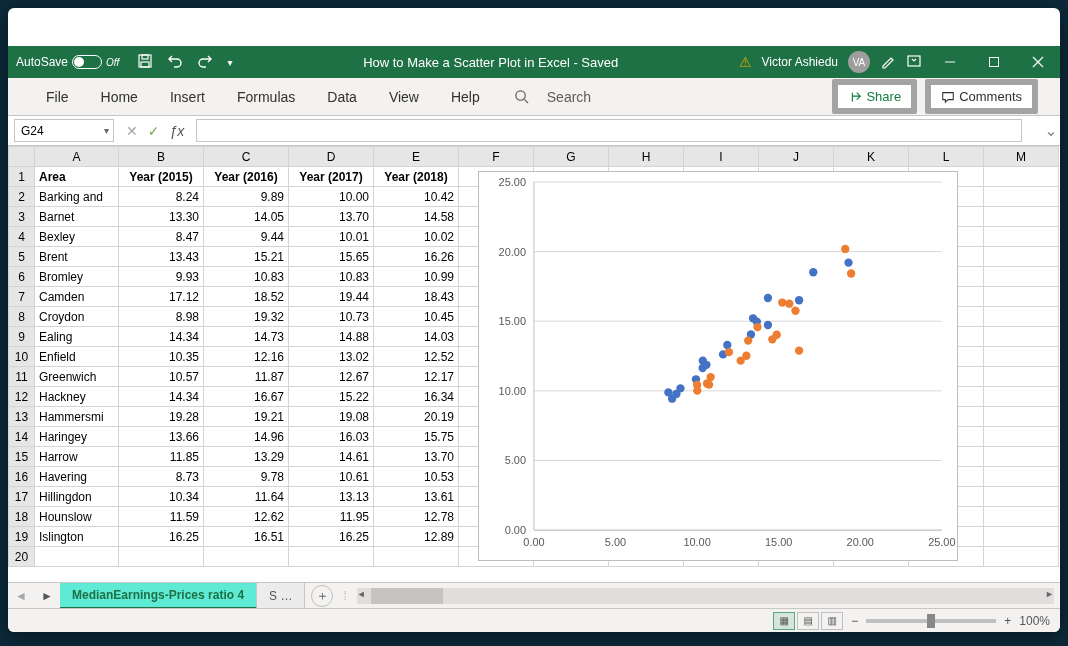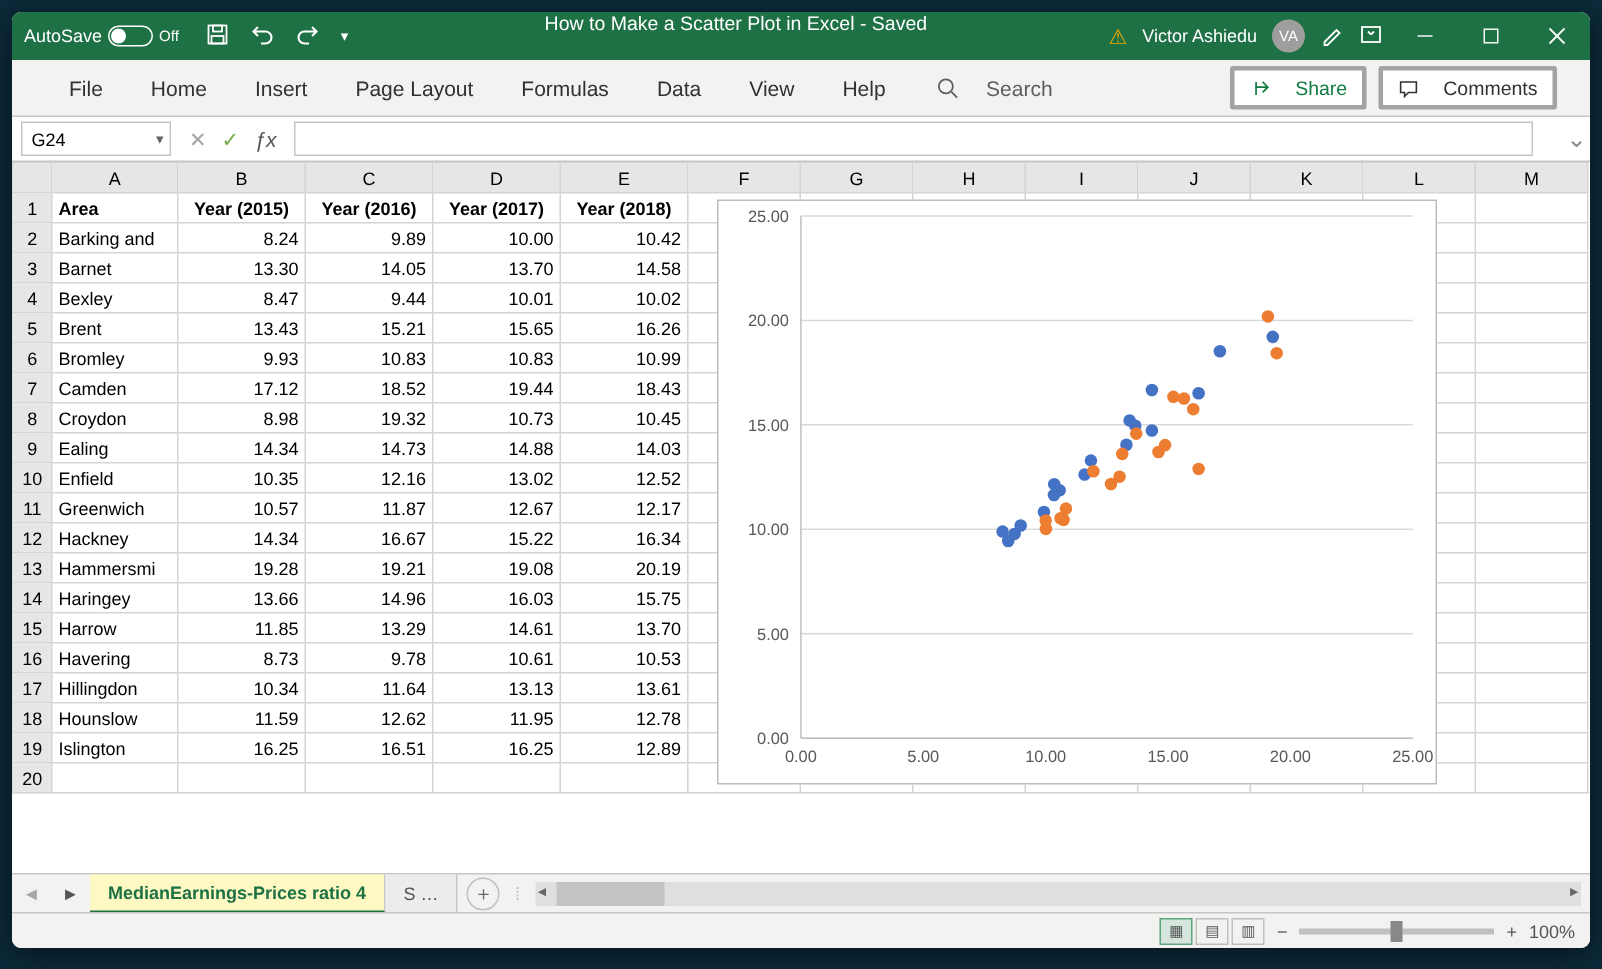--- a/index.html
+++ b/index.html
@@ -9,37 +9,37 @@
     --border:#c8c6c4;
     --grid:#d4d4d4;
     --select:#217346;
     --blue:#4472c4;
     --orange:#ed7d31;
   }
   *{box-sizing:border-box;font-family:'Segoe UI',Arial,sans-serif;}
   body{margin:0;background:#0c2a3a;padding:8px 8px 14px 8px;}
   .window{width:1052px;height:624px;margin:0 auto;background:#fff;border-radius:6px;overflow:hidden;display:flex;flex-direction:column;box-shadow:0 4px 20px rgba(0,0,0,.5);}
   
-  .titlebar{background:var(--excel-green);height:32px;display:flex;color:#fff;font-size:12px;}
+  .titlebar{background:var(--excel-green);height:32px;display:flex;align-items:center;color:#fff;font-size:12px;margin-top:38px;}
   .titlebar .autosave{display:flex;align-items:center;gap:4px;padding:0 8px;}
   .toggle{width:30px;height:14px;border:1px solid #fff;border-radius:8px;position:relative;display:inline-block;}
   .toggle::after{content:"";width:10px;height:10px;background:#fff;border-radius:50%;position:absolute;left:1px;top:1px;}
   .qat{display:flex;gap:14px;padding:0 10px;align-items:center;}
   .qat svg{width:16px;height:16px;}
   .title-center{flex:1;text-align:center;font-size:13px;}
   .title-right{display:flex;align-items:center;gap:10px;padding-right:6px;}
   .avatar{width:22px;height:22px;border-radius:50%;background:#9e9e9e;display:flex;align-items:center;justify-content:center;font-size:10px;color:#fff;}
   .winbtn{width:44px;height:32px;display:flex;align-items:center;justify-content:center;opacity:.95;}
   .winbtn svg{width:12px;height:12px;}
   
   .ribbon{background:var(--ribbon-bg);border-bottom:1px solid var(--border);height:38px;display:flex;align-items:center;padding:0 22px;}
   .tab{padding:0 16px;height:38px;display:flex;align-items:center;font-size:14px;color:#323130;cursor:pointer;}
   .spacer{flex:1;}
   .search-box{display:flex;align-items:center;gap:18px;font-size:14px;color:#605e5c;}
-  .share-btn,.comments-btn{border:3px solid #a3a3a3;border-radius:2px;padding:4px 10px;font-size:13px;display:flex;align-items:center;gap:16px;color:#107c41;background:#fff;margin-left:8px;}
+  .share-btn,.comments-btn{border:6px solid #a3a3a3;border-radius:2px;padding:4px 10px;font-size:13px;display:flex;align-items:center;gap:4px;color:#107c41;background:#fff;margin-left:8px;}
   .comments-btn{color:#323130;}
   
   .fnrow{height:30px;border-bottom:1px solid var(--border);display:flex;align-items:stretch;background:#fff;}
   .namebox{width:100px;border:1px solid var(--border);margin:3px 0 3px 6px;display:flex;align-items:center;padding:0 6px;font-size:12px;position:relative;}
   .namebox::after{content:"▾";position:absolute;right:4px;color:#666;font-size:10px;}
   .fn-icons{display:flex;align-items:center;gap:10px;padding:0 12px;color:#a6a6a6;font-size:14px;}
   .fn-icons .fx{font-style:italic;color:#555;}
   .formula-input{flex:1;border:1px solid var(--border);margin:3px 20px 3px 0;}
   .formula-expand{width:18px;display:flex;align-items:center;justify-content:center;color:#888;}
   
@@ -58,21 +58,21 @@
   td.hdrc{font-weight:bold;text-align:center;}
   
   .chart{position:absolute;left:470px;top:25px;width:480px;height:390px;background:#fff;border:1px solid #bdbdbd;}
   .chart svg{width:100%;height:100%;}
   .axis-line{stroke:#bfbfbf;stroke-width:1;}
   .grid-line{stroke:#d9d9d9;stroke-width:1;}
   
   .sheettabs{height:26px;border-top:1px solid var(--border);display:flex;align-items:center;font-size:12px;background:#f3f2f1;}
   .nav-arrow{width:26px;text-align:center;color:#a6a6a6;}
   .stab{padding:0 12px;height:26px;display:flex;align-items:center;color:#555;border-right:1px solid var(--border);background:#ececec;}
-  .stab.active{background:#fef9c3;color:var(--excel-green);font-weight:600;border-bottom:2px solid var(--excel-green);}
+  .stab.active{background:#5eead4;color:var(--excel-green);font-weight:600;border-bottom:2px solid var(--excel-green);}
   .newsheet{width:22px;height:22px;border:1px solid #c0c0c0;border-radius:50%;margin:0 6px;display:flex;align-items:center;justify-content:center;color:#666;font-size:13px;}
   .hscroll{flex:1;height:16px;margin:4px 6px;background:#e1dfdd;position:relative;}
   .hscroll::before{content:"◄";position:absolute;left:0;font-size:9px;color:#666;top:1px;}
   .hscroll::after{content:"►";position:absolute;right:0;font-size:9px;color:#666;top:1px;}
   .hscroll .thumb{position:absolute;left:14px;width:72px;top:0;bottom:0;background:#c6c4c2;}
   
   .status{height:24px;background:#f3f2f1;border-top:1px solid var(--border);display:flex;align-items:center;justify-content:flex-end;padding:0 10px;gap:8px;font-size:12px;color:#555;}
   .view-icons{display:flex;gap:2px;}
   .view-icons div{width:22px;height:18px;border:1px solid #c0c0c0;display:flex;align-items:center;justify-content:center;font-size:10px;}
   .view-icons div.active{background:#d5e5dc;border-color:#60a67d;}
@@ -82,21 +82,21 @@
 </style>
 </head>
 <body>
 
 <div class="window">
 
   <div class="titlebar">
     <div class="autosave">
       <span>AutoSave</span>
       <span class="toggle"></span>
-      <span style="font-size:10px;">Off</span>
+      <span style="font-size:10px;font-style:italic;">Off</span>
     </div>
     <div class="qat">
       <span><svg viewBox="0 0 16 16" fill="none" stroke="#fff" stroke-width="1.2">
             <rect x="2" y="2" width="12" height="12"></rect>
             <rect x="5" y="2" width="6" height="4"></rect>
             <rect x="4" y="9" width="8" height="5"></rect>
           </svg></span>
       <span><svg viewBox="0 0 16 16" fill="none" stroke="#fff" stroke-width="1.4">
             <path d="M5 3 L2 6 L5 9 M2 6 H10 A4 4 0 0 1 10 14 H7"></path>
           </svg></span>
@@ -133,21 +133,20 @@
           <line x1="1" y1="1" x2="11" y2="11"></line>
           <line x1="11" y1="1" x2="1" y2="11"></line>
         </svg>
       </div>
   </div>
 
   <div class="ribbon">
     <div class="tab">File</div>
     <div class="tab">Home</div>
     <div class="tab">Insert</div>
-    <div class="tab">Page Layout</div>
     <div class="tab">Formulas</div>
     <div class="tab">Data</div>
     <div class="tab">View</div>
     <div class="tab">Help</div>
     <div class="search-box" style="margin-left:18px;">
       <svg width="15" height="15" viewBox="0 0 16 16" fill="none" stroke="#605e5c" stroke-width="1.3">
           <circle cx="7" cy="7" r="5"></circle>
           <line x1="11" y1="11" x2="15" y2="15"></line>
         </svg>
       <span>Search</span>

